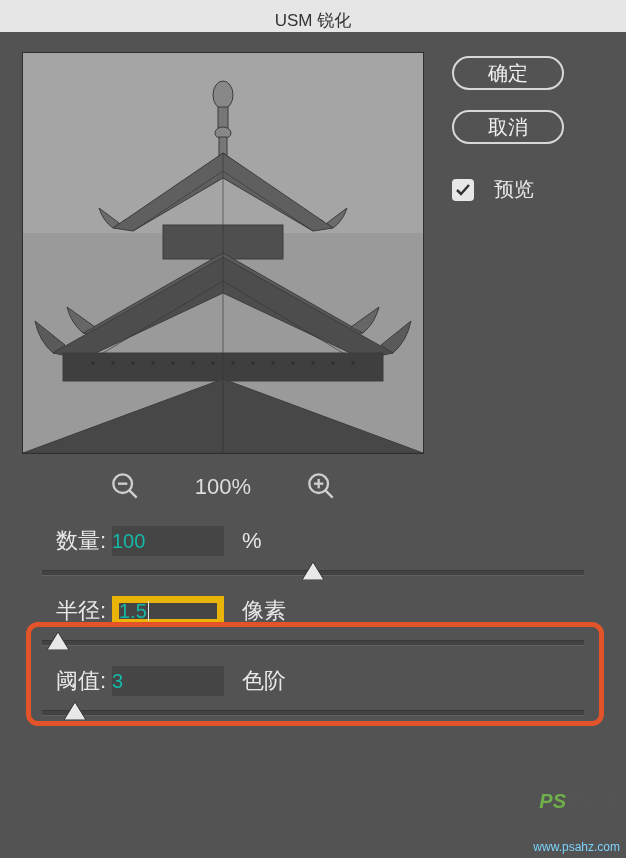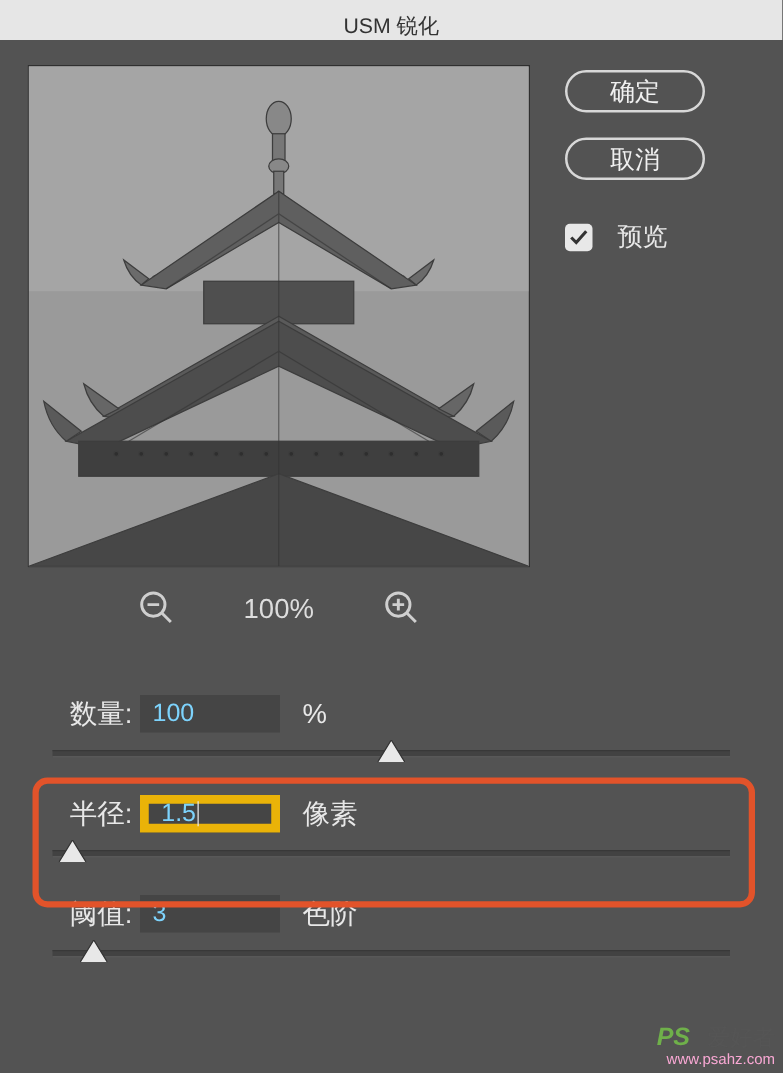--- a/index.html
+++ b/index.html
@@ -83,38 +83,37 @@
       align-items: center;
       justify-content: center;
     }
     .checkbox svg { width: 16px; height: 16px; }
     .check-label { font-size: 20px; }
     .sliders {
       padding: 26px 42px 0 42px;
     }
     .param {
       margin-bottom: 8px;
-      margin-top: 30px;
     }
     .param-row {
       display: flex;
       align-items: center;
       gap: 6px;
       font-size: 22px;
       margin-bottom: 14px;
     }
     .param-label { width: 64px; text-align: right; }
     .param-input {
       width: 112px;
       height: 30px;
       background: #454545;
       border: none;
-      color: #7dd3fc;
+      color: #14b8a6;
       font-size: 20px;
-      padding: 0 10px;
+      padding: 0 0;
       display: flex;
       align-items: center;
     }
     .param-input.focused {
       border: 7px solid #eab308;
       background: #454545;
     }
     .param-unit { margin-left: 12px; }
     .slider-track {
       position: relative;
@@ -141,24 +140,24 @@
       height: 104px;
       pointer-events: none;
     }
     .watermark {
       position: absolute;
       right: 6px;
       bottom: 4px;
       text-align: right;
       line-height: 1.1;
     }
-    .wm-top { display:flex; align-items:baseline; justify-content:flex-end; gap:14px;}
+    .wm-top { display:flex; align-items:baseline; justify-content:flex-end; gap:0;}
     .wm-ps { color: #6fb04a; font-size: 20px; font-weight: bold; font-style: italic; }
     .wm-cn { color: #555; font-size: 18px; }
-    .wm-url { color: #f9a8d4; font-size: 12px; }
+    .wm-url { color: #7dd3fc; font-size: 12px; margin-top: 28px; }
     .cursor {
       display: inline-block;
       width: 1px;
       height: 20px;
       background: #e8e8e8;
       vertical-align: middle;
       margin-left: 1px;
     }
   </style>
 </head>

